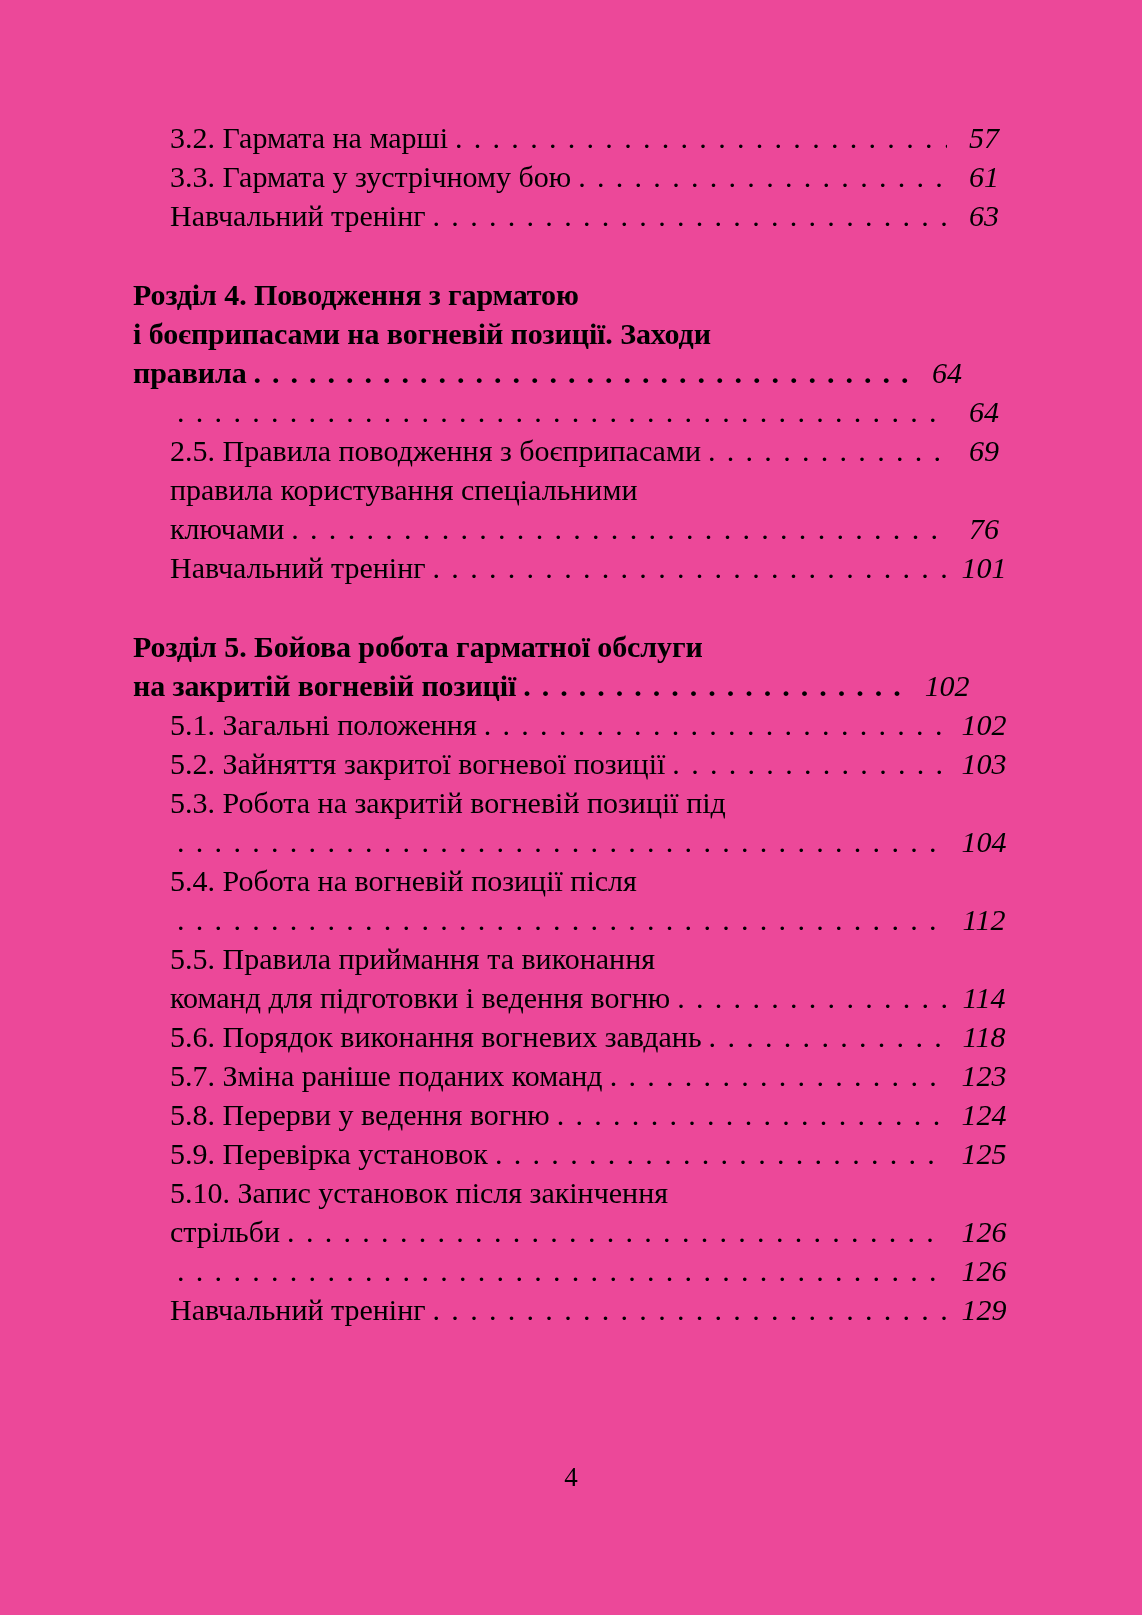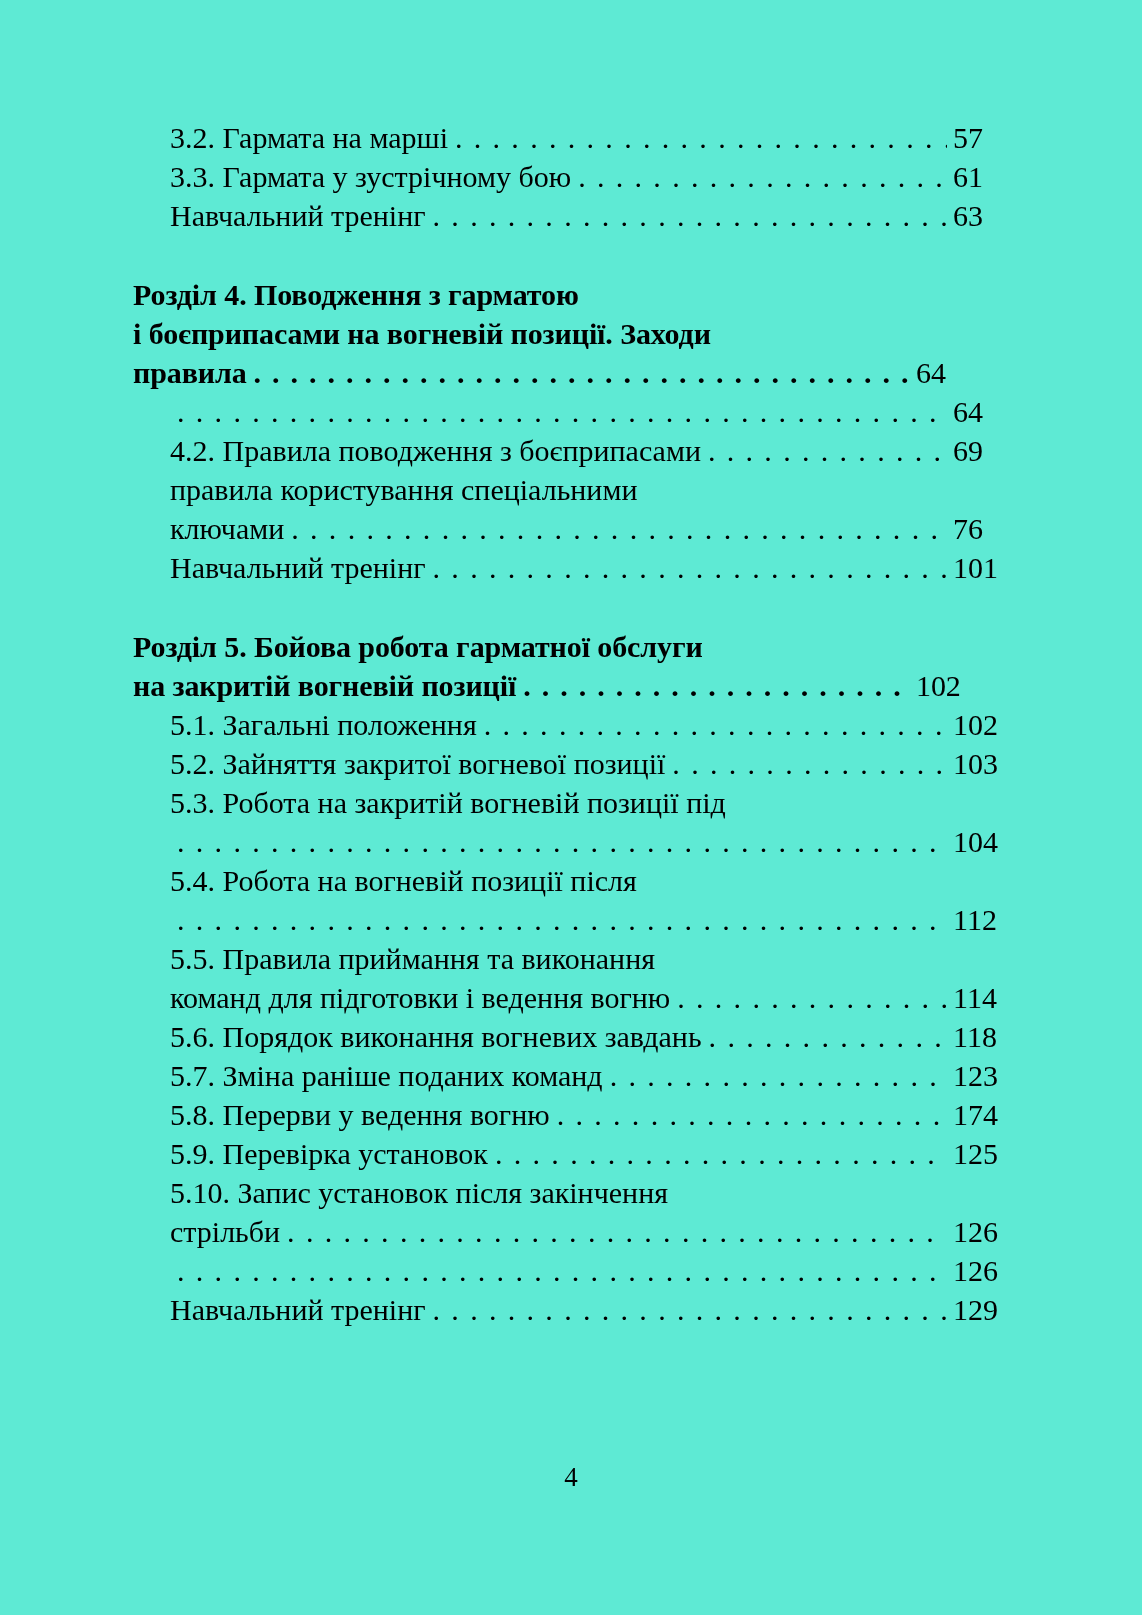--- a/index.html
+++ b/index.html
@@ -4,21 +4,21 @@
 <style>
   html, body {
     margin: 0;
     padding: 0;
     background: #ffffff;
   }
   .page {
     position: relative;
     width: 1142px;
     height: 1615px;
-    background: #5eead4;
+    background: #ec4899;
     font-family: "Liberation Serif", "DejaVu Serif", serif;
     color: #000000;
     overflow: hidden;
   }
   .toc {
     position: absolute;
     left: 133px;
     top: 118px;
     width: 845px;
   }
@@ -66,23 +66,24 @@
     letter-spacing: 11.3px;
     font-size: 30px;
     color: #000;
   }
   .entry.heading .leader {
     letter-spacing: 11.0px;
   }
   .pageno {
     flex: 0 0 auto;
     width: 62px;
-    text-align: left;
+    text-align: center;
     font-weight: normal;
     font-size: 30px;
+    font-style: italic;
   }
   .entry.heading .pageno {
     font-weight: normal;
   }
   .folio {
     position: absolute;
     left: 0;
     top: 1462px;
     width: 1142px;
     text-align: center;
@@ -130,21 +131,21 @@
           </span>
         </div>
         <div class="entry indent">
           <span class="line tail">
             <span class="leader">.....................................................................</span>
             <span class="pageno">64</span>
           </span>
         </div>
         <div class="entry indent">
           <span class="line tail">
-            <span class="label">4.2. Правила поводження з боєприпасами</span>
+            <span class="label">2.5. Правила поводження з боєприпасами</span>
             <span class="leader">.....................................................................</span>
             <span class="pageno">69</span>
           </span>
         </div>
         <div class="entry indent">
           <span class="line">правила користування спеціальними</span>
           <span class="line tail">
             <span class="label">ключами</span>
             <span class="leader">.....................................................................</span>
             <span class="pageno">76</span>
@@ -214,21 +215,21 @@
           <span class="line tail">
             <span class="label">5.7. Зміна раніше поданих команд</span>
             <span class="leader">.....................................................................</span>
             <span class="pageno">123</span>
           </span>
         </div>
         <div class="entry indent">
           <span class="line tail">
             <span class="label">5.8. Перерви у ведення вогню</span>
             <span class="leader">.....................................................................</span>
-            <span class="pageno">174</span>
+            <span class="pageno">124</span>
           </span>
         </div>
         <div class="entry indent">
           <span class="line tail">
             <span class="label">5.9. Перевірка установок</span>
             <span class="leader">.....................................................................</span>
             <span class="pageno">125</span>
           </span>
         </div>
         <div class="entry indent">

